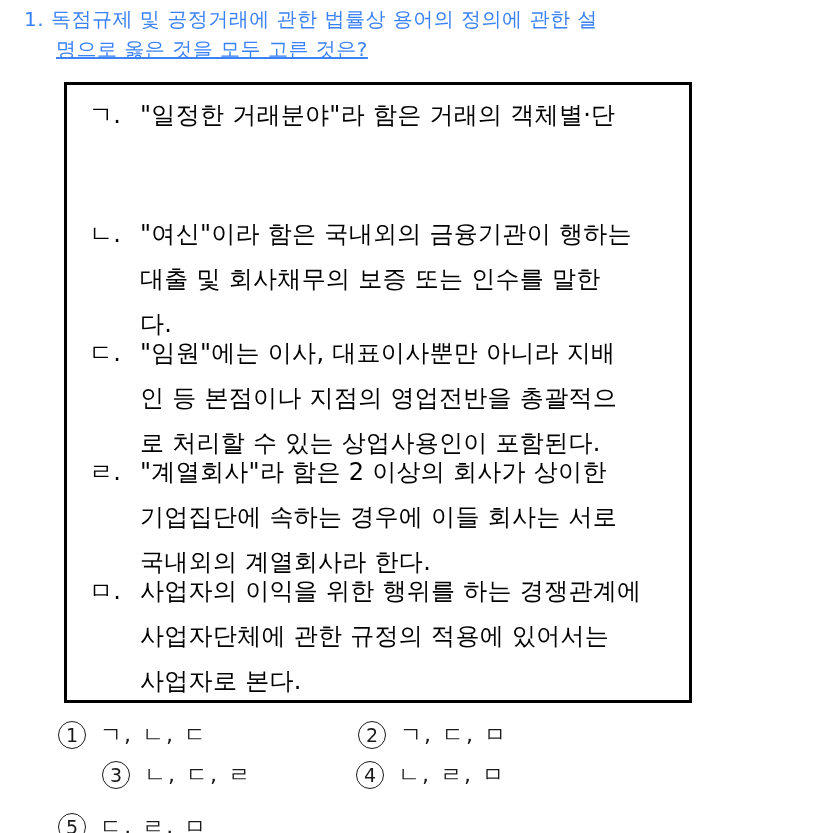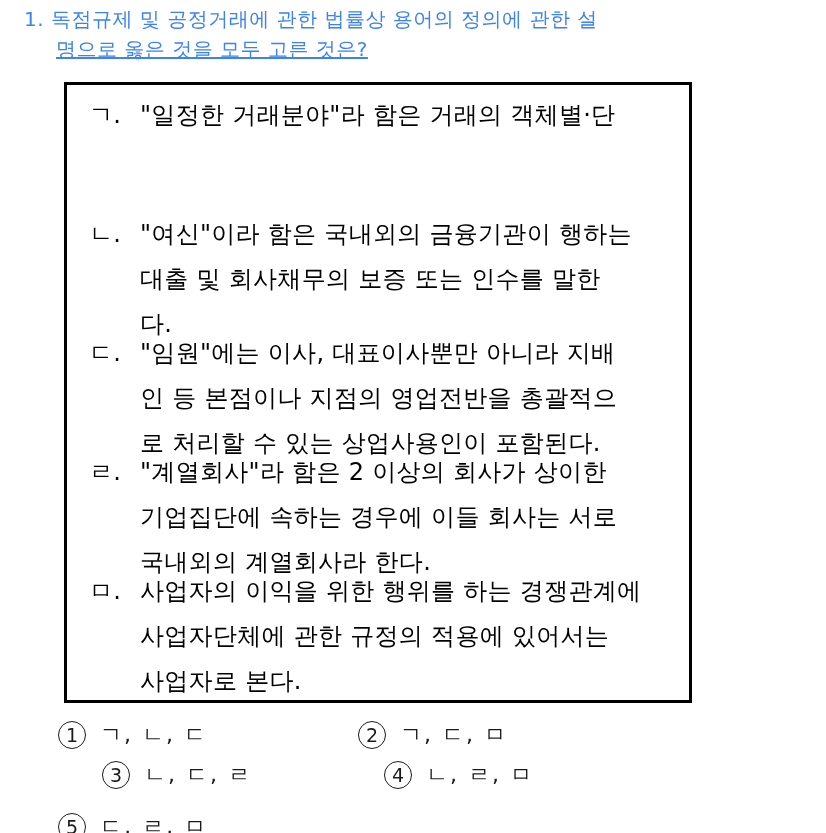--- a/index.html
+++ b/index.html
@@ -129,19 +129,19 @@
 <div class="choices">
   <div class="choice" style="left:0; top:0;">
     <span class="num">1</span><span class="opts">ㄱ,  ㄴ,  ㄷ</span>
   </div>
   <div class="choice" style="left:284px; top:0;margin-left:16px;">
     <span class="num">2</span><span class="opts">ㄱ,  ㄷ,  ㅁ</span>
   </div>
   <div class="choice" style="left:8px; top:40px;margin-left:36px;">
     <span class="num">3</span><span class="opts">ㄴ,  ㄷ,  ㄹ</span>
   </div>
-  <div class="choice" style="left:298px; top:40px;margin-left:28px;">
+  <div class="choice" style="left:298px; top:40px;">
     <span class="num">4</span><span class="opts">ㄴ,  ㄹ,  ㅁ</span>
   </div>
   <div class="choice" style="left:0; top:92px;">
     <span class="num">5</span><span class="opts">ㄷ,  ㄹ,  ㅁ</span>
   </div>
 </div>
 
 </body></html>

